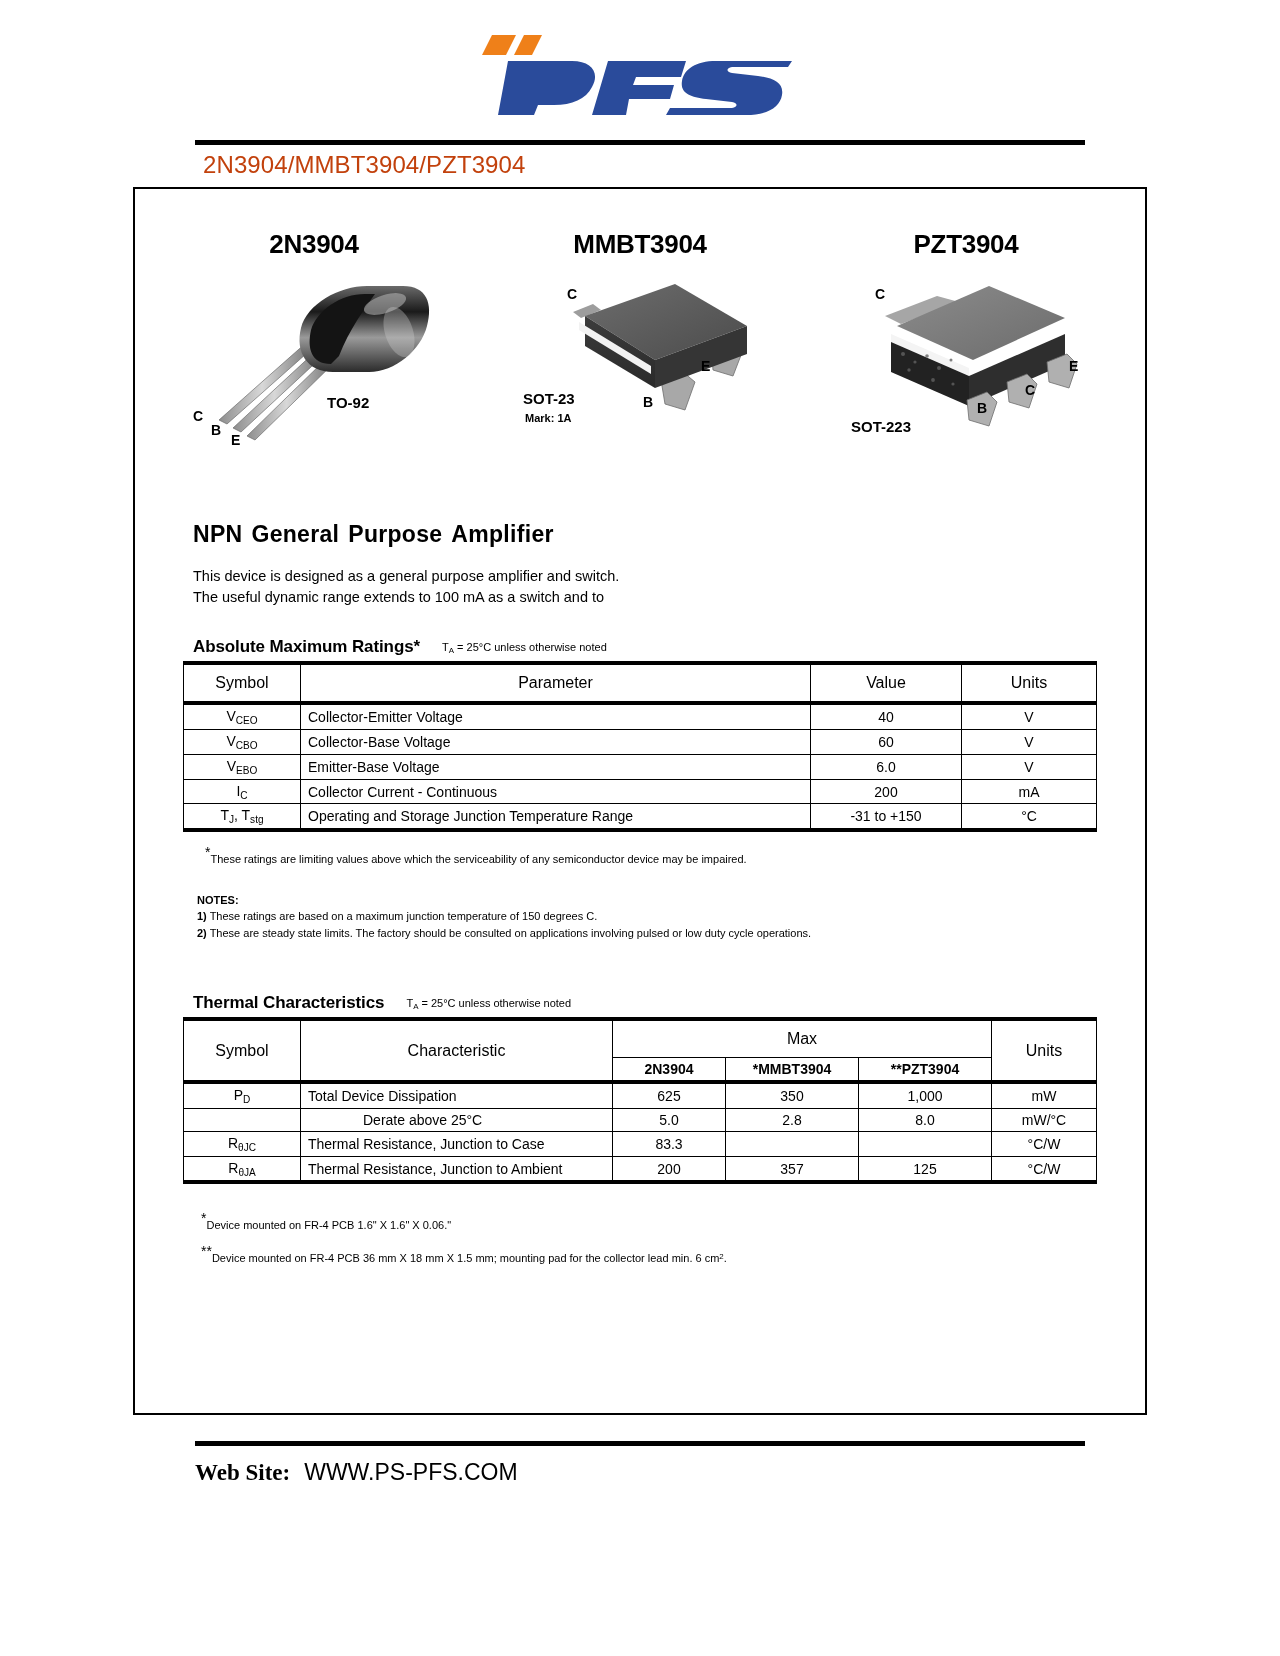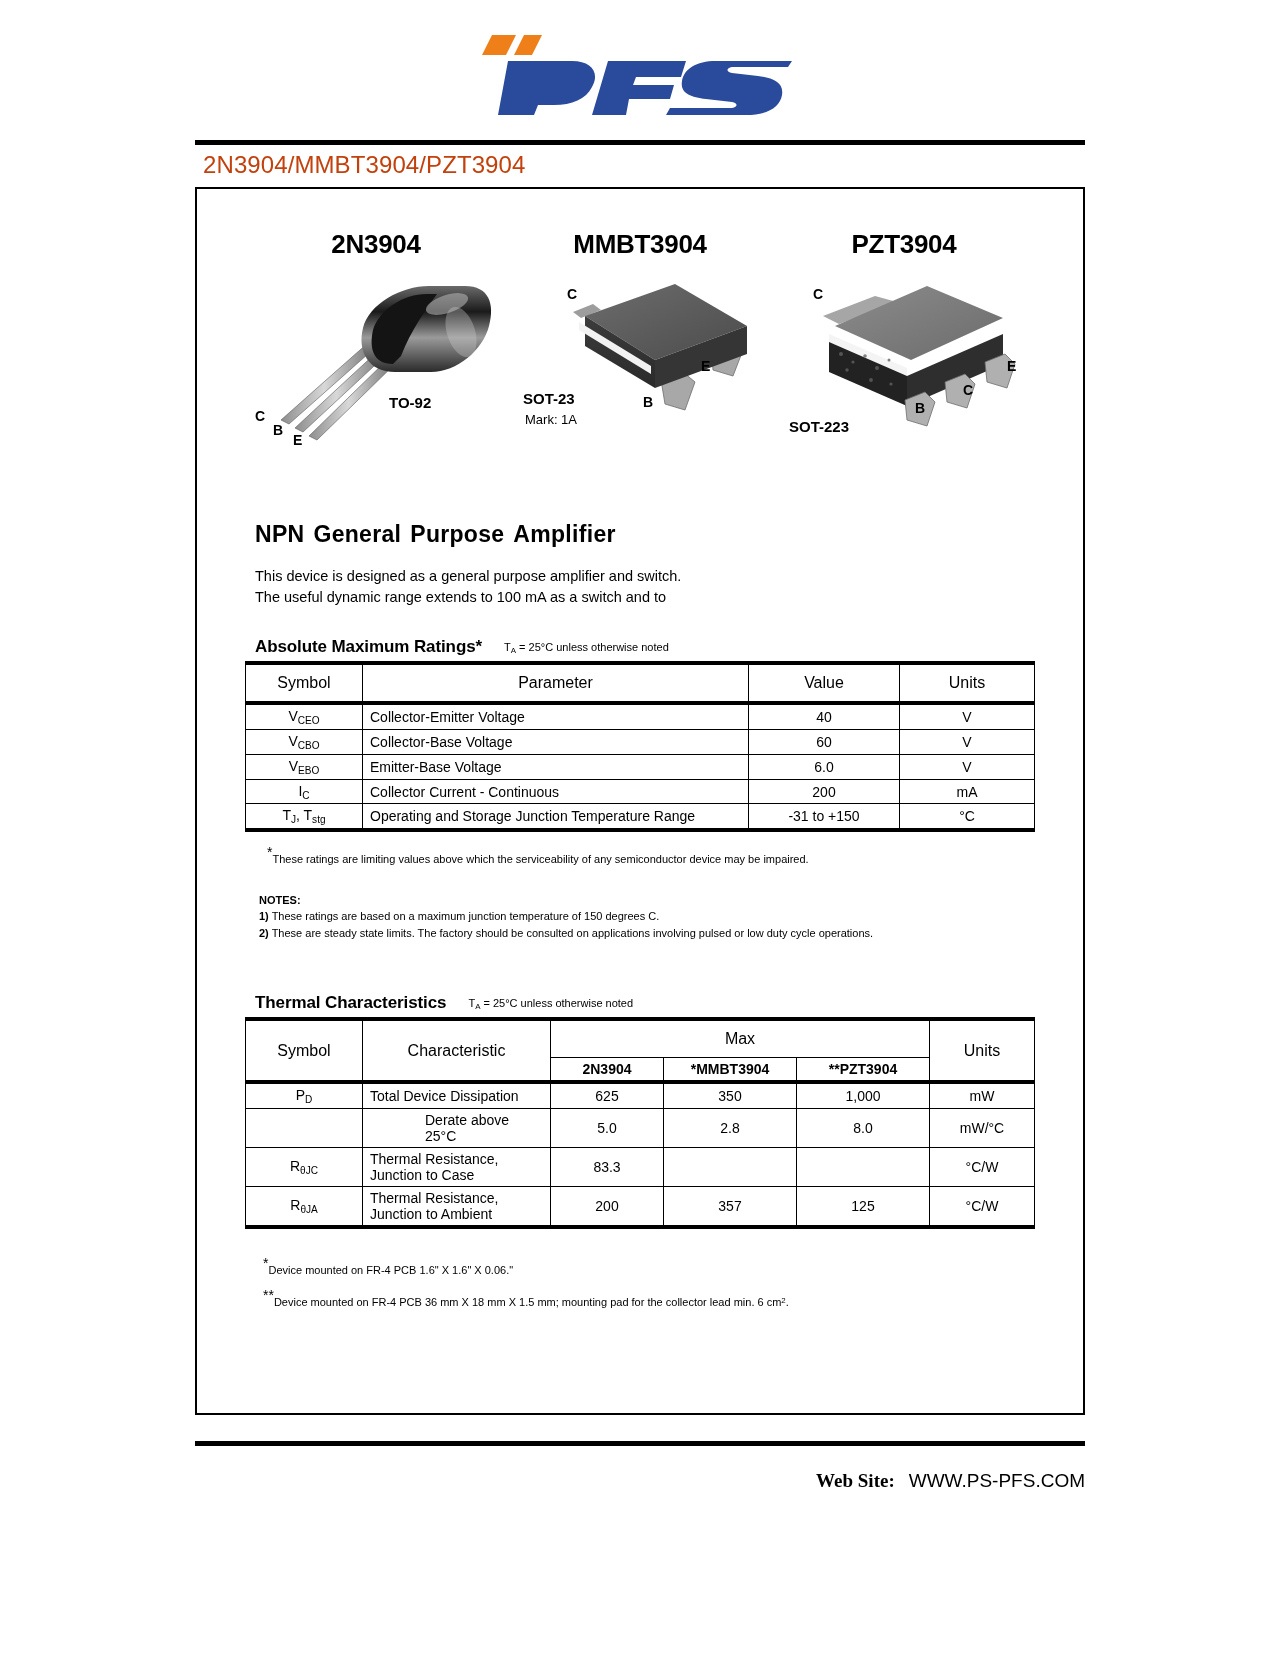--- a/index.html
+++ b/index.html
@@ -36,21 +36,21 @@
     margin: 6px auto 0;
     font-size: 24px;
     letter-spacing: 0.1px;
     color: #c2410c;
     padding-left: 8px;
     box-sizing: border-box;
   }
 
   
   .sheet {
-    width: 890px;
+    width: 1014px;
     margin: 8px auto 0;
     border: 2px solid #000;
     box-sizing: border-box;
     height: 1228px;
     position: relative;
     padding: 0;
   }
   .inner {
     padding: 40px 48px 0 48px;
   }
@@ -79,22 +79,22 @@
     font-size: 14px;
     font-weight: bold;
   }
   .pkg-label {
     position: absolute;
     font-size: 15px;
     font-weight: bold;
   }
   .pkg-sublabel {
     position: absolute;
-    font-size: 13px;
-    font-weight: normal;
+    font-size: 11px;
+    font-weight: bold;
   }
 
   
   .npn-title {
     font-size: 23px;
     font-weight: bold;
     margin: 42px 0 18px 10px;
     letter-spacing: 0.3px;
   }
   .npn-title span { margin-right: 9px; }
@@ -163,23 +163,23 @@
   .bot-notes { margin: 20px 0 0 18px; font-size: 11px; line-height: 2.0; }
 
   
   .foot-rule {
     width: 890px;
     margin: 26px auto 0;
     border-top: 5px solid #000;
   }
   .footer {
     width: 890px;
-    margin: 24px auto 0;
-    text-align: right;
-    font-size: 19px;
+    margin: 13px auto 0;
+    text-align: left;
+    font-size: 23px;
   }
   .footer .ws {
     font-family: "Liberation Serif", serif;
     font-weight: bold;
     margin-right: 14px;
   }
 </style>
 </head>
 <body>
 

